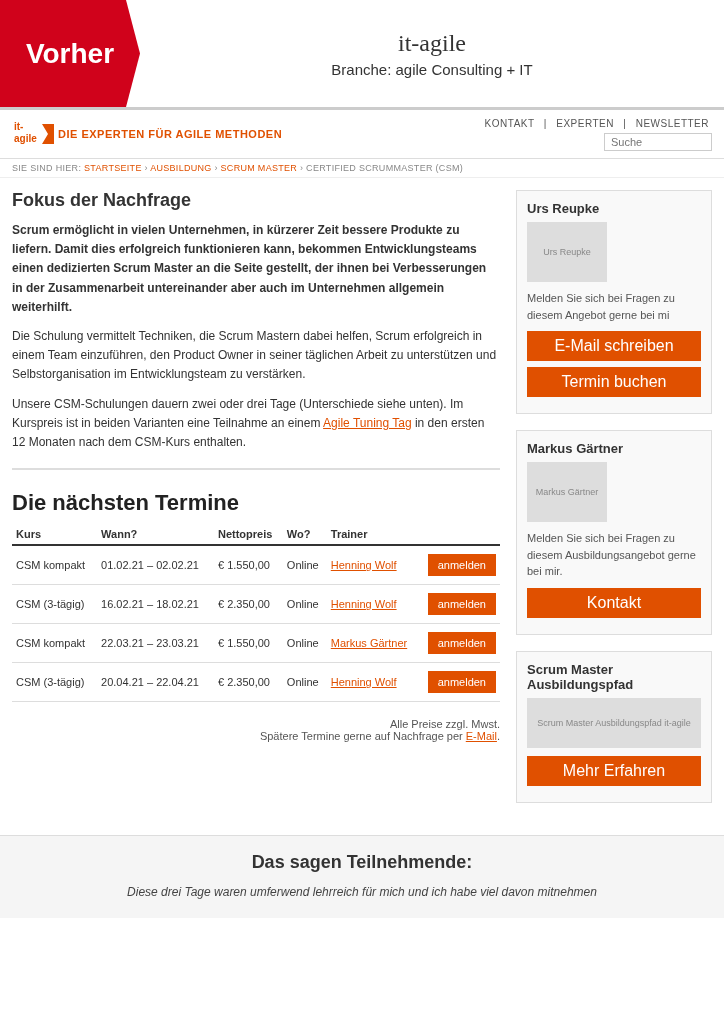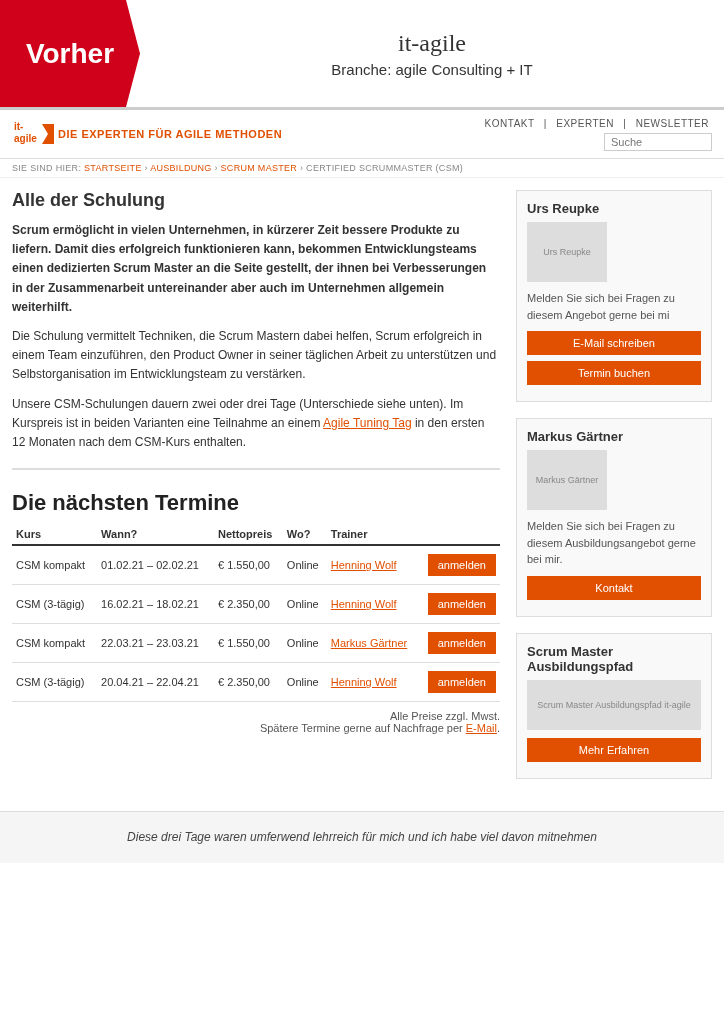--- a/index.html
+++ b/index.html
@@ -188,21 +188,21 @@
       border: none;
       padding: 5px 10px;
       font-size: 11px;
       cursor: pointer;
       float: right;
     }
     .price-note {
       font-size: 11px;
       text-align: right;
       color: #555;
-      margin-top: 8px;
+      margin-top: 16px;
     }
     .price-note .link { font-size: 11px; }
 
     
     .sidebar-box {
       background: #f9f9f9;
       border: 1px solid #ddd;
       padding: 10px;
       margin-bottom: 16px;
     }
@@ -228,21 +228,21 @@
       color: #555;
       line-height: 1.5;
       margin-bottom: 8px;
     }
     .sidebar-btn {
       display: block;
       background: #e05000;
       color: #fff;
       text-align: center;
       padding: 6px 14px;
-      font-size: 11px;
+      font-size: 16px;
       margin-bottom: 6px;
       cursor: pointer;
       border: none;
       width: 100%;
     }
     .sidebar-section-title {
       font-size: 13px;
       font-weight: bold;
       color: #333;
       margin-bottom: 6px;
@@ -324,21 +324,21 @@
   <a>SCRUM MASTER</a>
   <span> › </span>
   <span>CERTIFIED SCRUMMASTER (CSM)</span>
 </div>
 
 <div class="main-layout">
 
   <div class="main-content">
 
 
-    <h2 class="section-heading">Alle der Schulung</h2>
+    <h2 class="section-heading">Fokus der Nachfrage</h2>
 
     <p class="body-text-bold">Scrum ermöglicht in vielen Unternehmen, in kürzerer Zeit bessere Produkte zu liefern. Damit dies erfolgreich funktionieren kann, bekommen Entwicklungsteams einen dedizierten Scrum Master an die Seite gestellt, der ihnen bei Verbesserungen in der Zusammenarbeit untereinander aber auch im Unternehmen allgemein weiterhilft.</p>
 
     <p class="body-text">Die Schulung vermittelt Techniken, die Scrum Mastern dabei helfen, Scrum erfolgreich in einem Team einzuführen, den Product Owner in seiner täglichen Arbeit zu unterstützen und Selbstorganisation im Entwicklungsteam zu verstärken.</p>
 
     <p class="body-text">
       <span>Unsere CSM-Schulungen dauern zwei oder drei Tage (Unterschiede siehe unten). Im Kurspreis ist in beiden Varianten eine Teilnahme an einem </span><a class="link">Agile Tuning Tag</a><span> in den ersten 12 Monaten nach dem CSM-Kurs enthalten.</span>
     </p>
 
     <h2 class="schedule-heading">Die nächsten Termine</h2>
@@ -427,14 +427,15 @@
     <div class="sidebar-box">
       <div class="sidebar-section-title">Scrum Master Ausbildungspfad</div>
       <div class="sidebar-path-img">Scrum Master Ausbildungspfad it-agile</div>
       <button class="sidebar-btn">Mehr Erfahren</button>
     </div>
 
   </div>
 </div>
 
 <div class="testimonial-box">
+  <h3 class="testimonial-heading">Das sagen Teilnehmende:</h3>
   <p class="testimonial-text">Diese drei Tage waren umferwend lehrreich für mich und ich habe viel davon mitnehmen</p>
 </div>
 
 </body></html>

